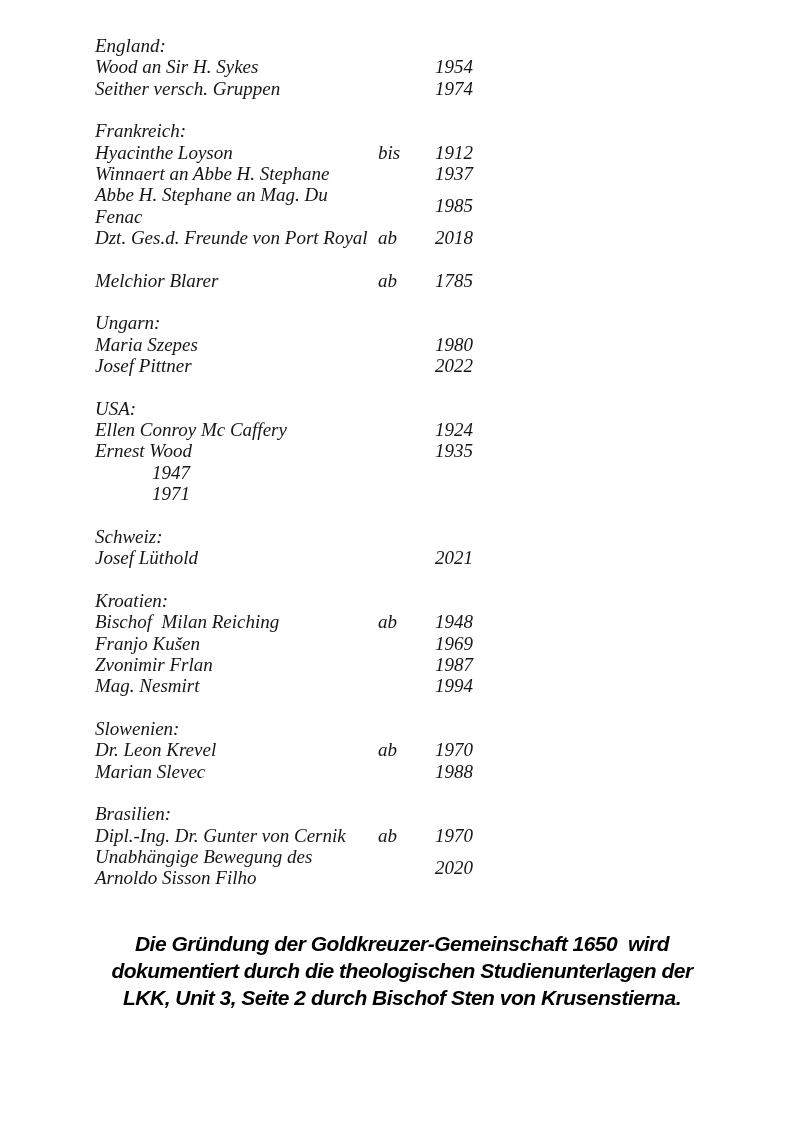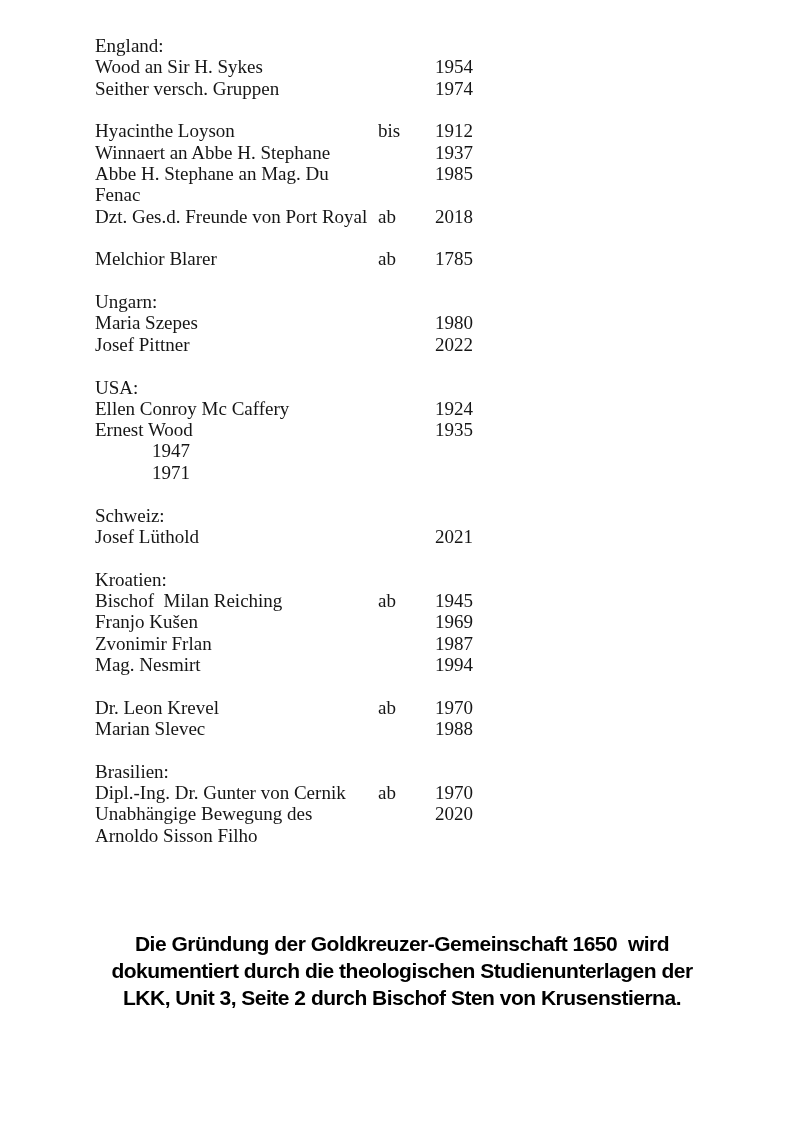--- a/index.html
+++ b/index.html
@@ -4,32 +4,33 @@
 <style>
   html, body { margin: 0; padding: 0; background: #ffffff; }
   .page {
     position: relative;
     width: 804px;
     height: 1014px;
     background: #ffffff;
     color: #161616;
     font-family: "Liberation Serif", serif;
     overflow: hidden;
+    font-style: italic;
   }
   .list {
     position: absolute;
     left: 95px;
     top: 35px;
     width: 378px;
     font-size: 19px;
     line-height: 21.3px;
   }
   .section { margin-bottom: 21.5px; }
   .section-title { white-space: pre-wrap; }
-  .row { display: flex; align-items: flex-start; }
+  .row { display: flex; align-items: center; }
   .name { flex: 1 1 auto; white-space: pre-wrap; }
   .marker { flex: 0 0 52px; width: 52px; }
   .year { flex: 0 0 43px; width: 43px; text-align: right; }
   .note {
     position: absolute;
     top: 930px;
     left: 0;
     width: 804px;
     text-align: center;
     font-family: "Liberation Sans", sans-serif;
@@ -57,20 +58,21 @@
 
   <div class="row">
     <span class="name">Seither versch. Gruppen</span>
     <span class="marker"></span>
     <span class="year">1974</span>
   </div>
 </div>
   </section>
 
   <section class="section">
+    <div class="section-title">Frankreich:</div>
     <div class="rows">
   <div class="row">
     <span class="name">Hyacinthe Loyson</span>
     <span class="marker">bis</span>
     <span class="year">1912</span>
   </div>
 
   <div class="row">
     <span class="name">Winnaert an Abbe H. Stephane</span>
     <span class="marker"></span>
@@ -155,21 +157,21 @@
   </div>
 </div>
   </section>
 
   <section class="section">
     <div class="section-title">Kroatien:</div>
     <div class="rows">
   <div class="row">
     <span class="name">Bischof  Milan Reiching</span>
     <span class="marker">ab</span>
-    <span class="year">1945</span>
+    <span class="year">1948</span>
   </div>
 
   <div class="row">
     <span class="name">Franjo Kušen</span>
     <span class="marker"></span>
     <span class="year">1969</span>
   </div>
 
   <div class="row">
     <span class="name">Zvonimir Frlan</span>
@@ -179,20 +181,21 @@
 
   <div class="row">
     <span class="name">Mag. Nesmirt</span>
     <span class="marker"></span>
     <span class="year">1994</span>
   </div>
 </div>
   </section>
 
   <section class="section">
+    <div class="section-title">Slowenien:</div>
     <div class="rows">
   <div class="row">
     <span class="name">Dr. Leon Krevel</span>
     <span class="marker">ab</span>
     <span class="year">1970</span>
   </div>
 
   <div class="row">
     <span class="name">Marian Slevec</span>
     <span class="marker"></span>

